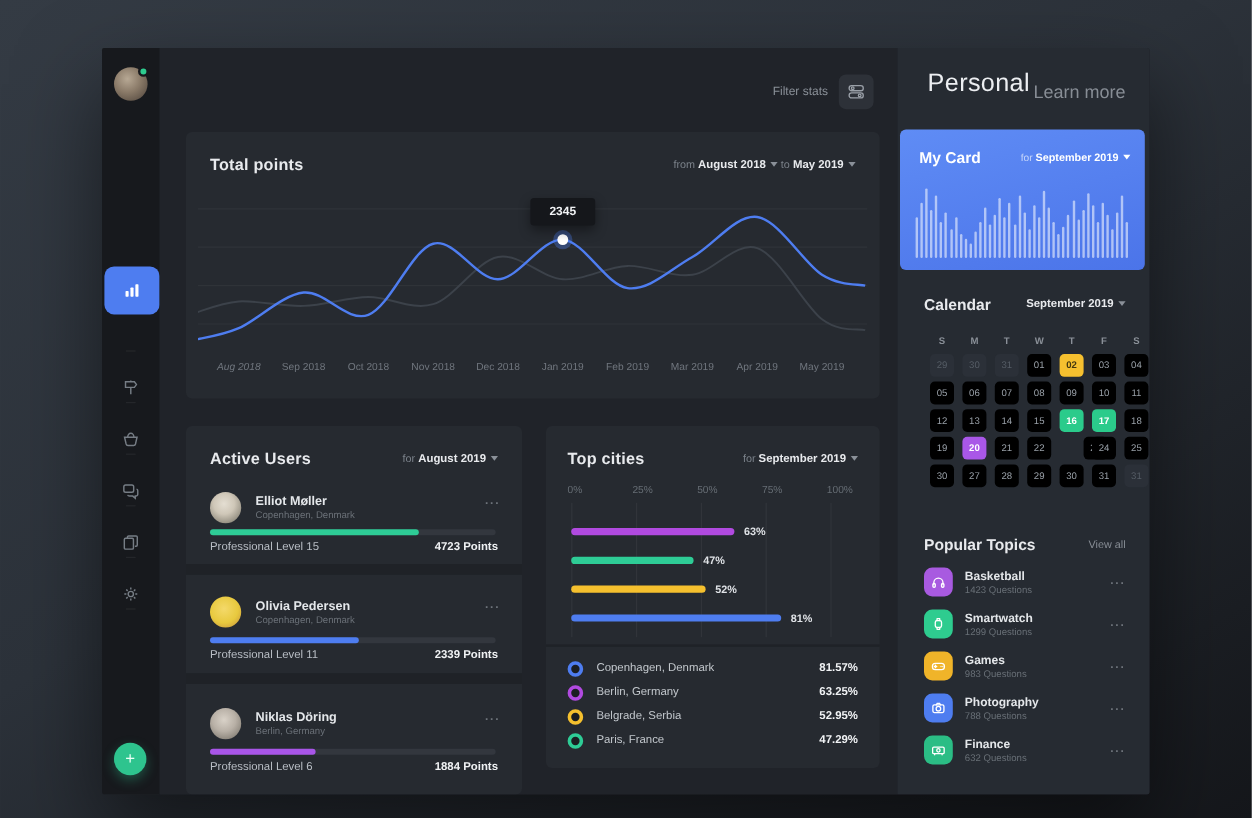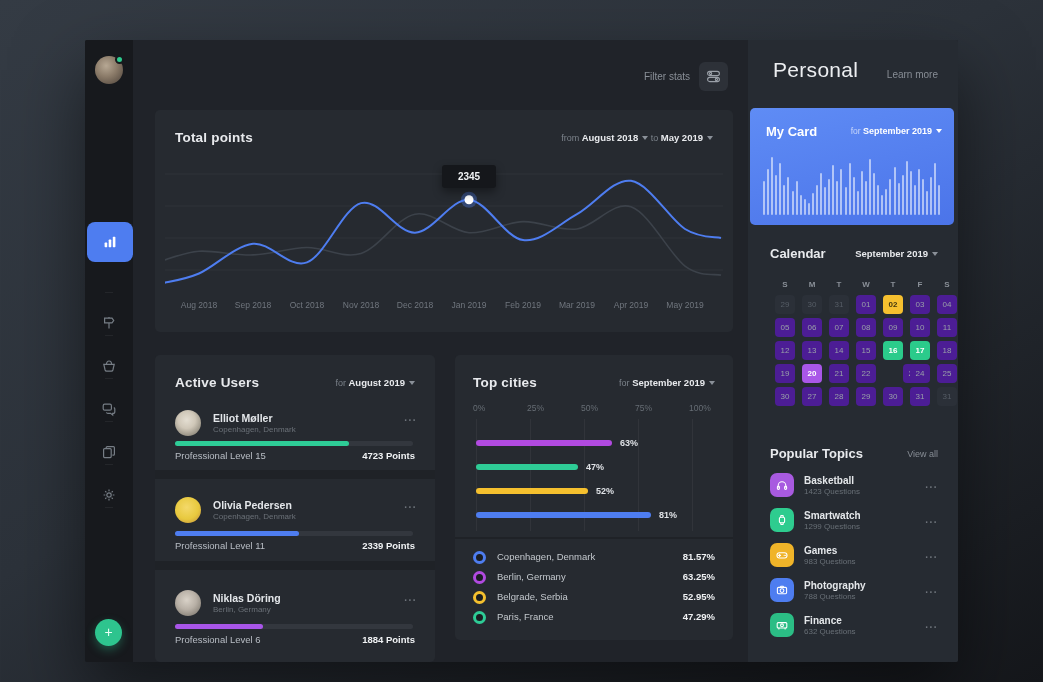--- a/index.html
+++ b/index.html
@@ -76,33 +76,33 @@
   .tc-grid{position:absolute;top:64px;width:1px;height:112px;background:rgba(255,255,255,.05)}
   .tc-bar{position:absolute;height:6px;border-radius:3px}
   .tc-bar-label{position:absolute;font-size:9px;font-weight:700;color:#dfe2e6;line-height:6px}
   .tc-divider{position:absolute;left:0;top:182px;width:278px;height:2px;background:#1f2227}
   .legend-ring{position:absolute;left:18px;width:7px;height:7px;border-radius:50%;border:3px solid #fff;background:#1b1e22}
   .legend-city{position:absolute;left:42px;font-size:9.5px;color:#c3c8cd}
   .legend-val{position:absolute;right:18px;font-size:9.5px;font-weight:700;color:#f0f2f4}
   
   .rpanel{width:210px;flex:none;position:relative;background:#262b32}
   .rp-title{position:absolute;left:25px;top:18px;font-size:21px;color:#eceef1;font-weight:400;letter-spacing:.3px}
-  .learn-more{position:absolute;right:20px;top:29px;font-size:10px;color:#878d95}
+  .learn-more{position:absolute;right:20px;top:29px;font-size:15px;color:#878d95}
   .mycard{position:absolute;left:2px;top:68px;width:204px;height:117px;border-radius:5px;
     background:linear-gradient(165deg,#5f8cf5 0%,#4b74e9 100%);overflow:hidden}
   .mycard-title{position:absolute;left:16px;top:16px;font-size:13px;font-weight:700;color:#fff}
   .mycard-period{position:absolute;right:12px;top:18px;font-size:8.5px;color:rgba(255,255,255,.65)}
   .mycard-period b{color:#fff;font-weight:700;font-size:9px}
   .mc-bars{position:absolute;left:13px;right:13px;bottom:10px;height:62px;display:flex;
     justify-content:space-between;align-items:flex-end}
   .mc-bar{width:2px;border-radius:1px;background:rgba(255,255,255,.55)}
   .cal-title{position:absolute;left:22px;top:206px;font-size:13px;font-weight:700;color:#e8eaed}
   .cal-period{position:absolute;right:20px;top:208px}
   .cal-head{position:absolute;width:20px;text-align:center;top:240px;font-size:8px;color:#8a9098;font-weight:700}
-  .cal-cell{position:absolute;width:20px;height:19px;border-radius:4px;background:#4c1d95;
+  .cal-cell{position:absolute;width:20px;height:19px;border-radius:4px;background:#000000;
     font-size:8px;color:#99a0a8;text-align:center;line-height:19px}
   .cal-cell.dim{background:#2b3038;color:#565d66}
   .cal-cell.sel-yellow{background:#f6c02f;color:#43370f;font-weight:700}
   .cal-cell.sel-green{background:#2bcb8b;color:#fff;font-weight:700}
   .cal-cell.sel-purple{background:#a957e8;color:#fff;font-weight:700}
   .topics-title{position:absolute;left:22px;top:406px;font-size:13px;font-weight:700;color:#e8eaed}
   .view-all{position:absolute;right:20px;top:409px;font-size:9px;color:#878d95}
   .topic-row{position:absolute;left:0;width:210px;height:30px}
   .topic-icon{position:absolute;left:22px;top:0;width:24px;height:24px;border-radius:7px;
     display:flex;align-items:center;justify-content:center}
@@ -206,21 +206,21 @@
           <line class="gridline" x1="0" y1="110" x2="558" y2="110"></line>
         </g>
         <path id="line-gray" class="line-gray" d="M-4,101.2C2.3,99.6,18.7,92.3,34.0,91.2C49.3,90.2,70.0,95.6,88.0,94.9C106.0,94.3,124.0,87.8,142.0,87.5C160.0,87.3,178.0,99.0,196.0,93.5C214.0,87.9,232.0,57.6,250.0,54.2C268.0,50.7,286.0,71.5,304.0,72.7C322.0,73.9,340.0,62.2,358.0,61.6C376.0,61.0,394.0,71.5,412.0,69.0C430.0,66.5,448.0,40.6,466.0,46.8C484.0,52.9,505.0,94.7,520.0,106.1C535.0,117.4,550.0,113.6,556.0,115.1" stroke="#3c424a"></path>
         <path id="line-blue" class="line-blue" d="M-4,123.5C2.3,121.8,18.7,120.1,34.0,113.5C49.3,106.9,70.0,85.7,88.0,83.8C106.0,82.0,124.0,109.1,142.0,102.4C160.0,95.6,178.0,48.0,196.0,43.1C214.0,38.1,232.0,73.3,250.0,72.7C268.0,72.2,286.0,38.5,304.0,39.7C322.0,41.0,340.0,77.7,358.0,80.1C376.0,82.5,394.0,64.1,412.0,54.2C430.0,44.3,448.0,18.4,466.0,20.8C484.0,23.3,505.0,59.5,520.0,69.0C535.0,78.5,550.0,76.5,556.0,78.0" stroke="#4e7df0"></path>
         <circle id="dot-glow" class="dot-glow" r="8" cx="304" cy="39.723529411764716"></circle>
         <circle id="dot-core" class="dot-core" r="4.5" cx="304" cy="39.723529411764716"></circle>
       </svg>
 
       <div id="tp-tooltip" style="left: 287px; top: 54.7235px;">2345</div>
       <div id="tp-xlabels">
-          <span class="x-label" style="left: 44px;">Aug 2018</span>
+          <span class="x-label" style="left: 44px; font-style: italic;">Aug 2018</span>
           <span class="x-label" style="left: 98px;">Sep 2018</span>
           <span class="x-label" style="left: 152px;">Oct 2018</span>
           <span class="x-label" style="left: 206px;">Nov 2018</span>
           <span class="x-label" style="left: 260px;">Dec 2018</span>
           <span class="x-label" style="left: 314px;">Jan 2019</span>
           <span class="x-label" style="left: 368px;">Feb 2019</span>
           <span class="x-label" style="left: 422px;">Mar 2019</span>
           <span class="x-label" style="left: 476px;">Apr 2019</span>
           <span class="x-label" style="left: 530px;">May 2019</span>
         </div>

